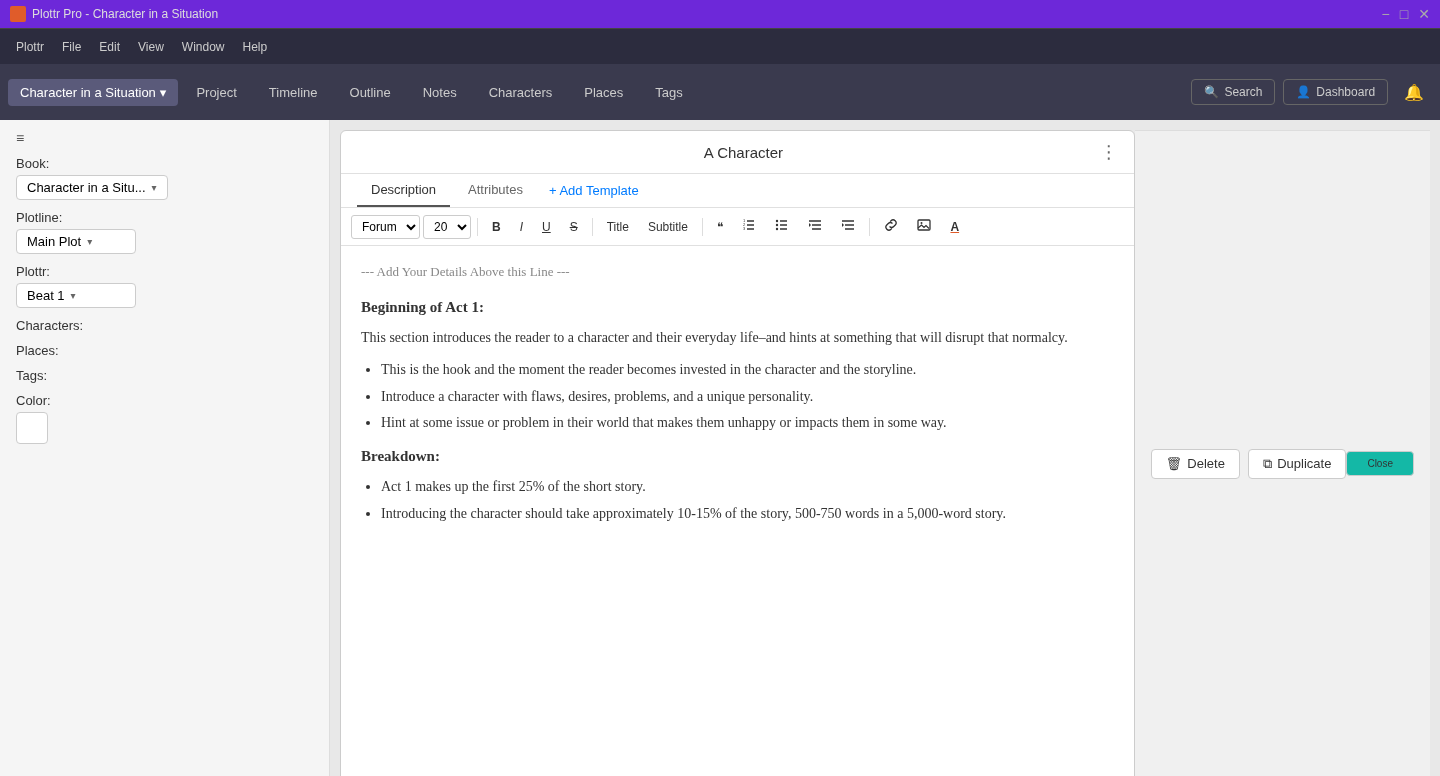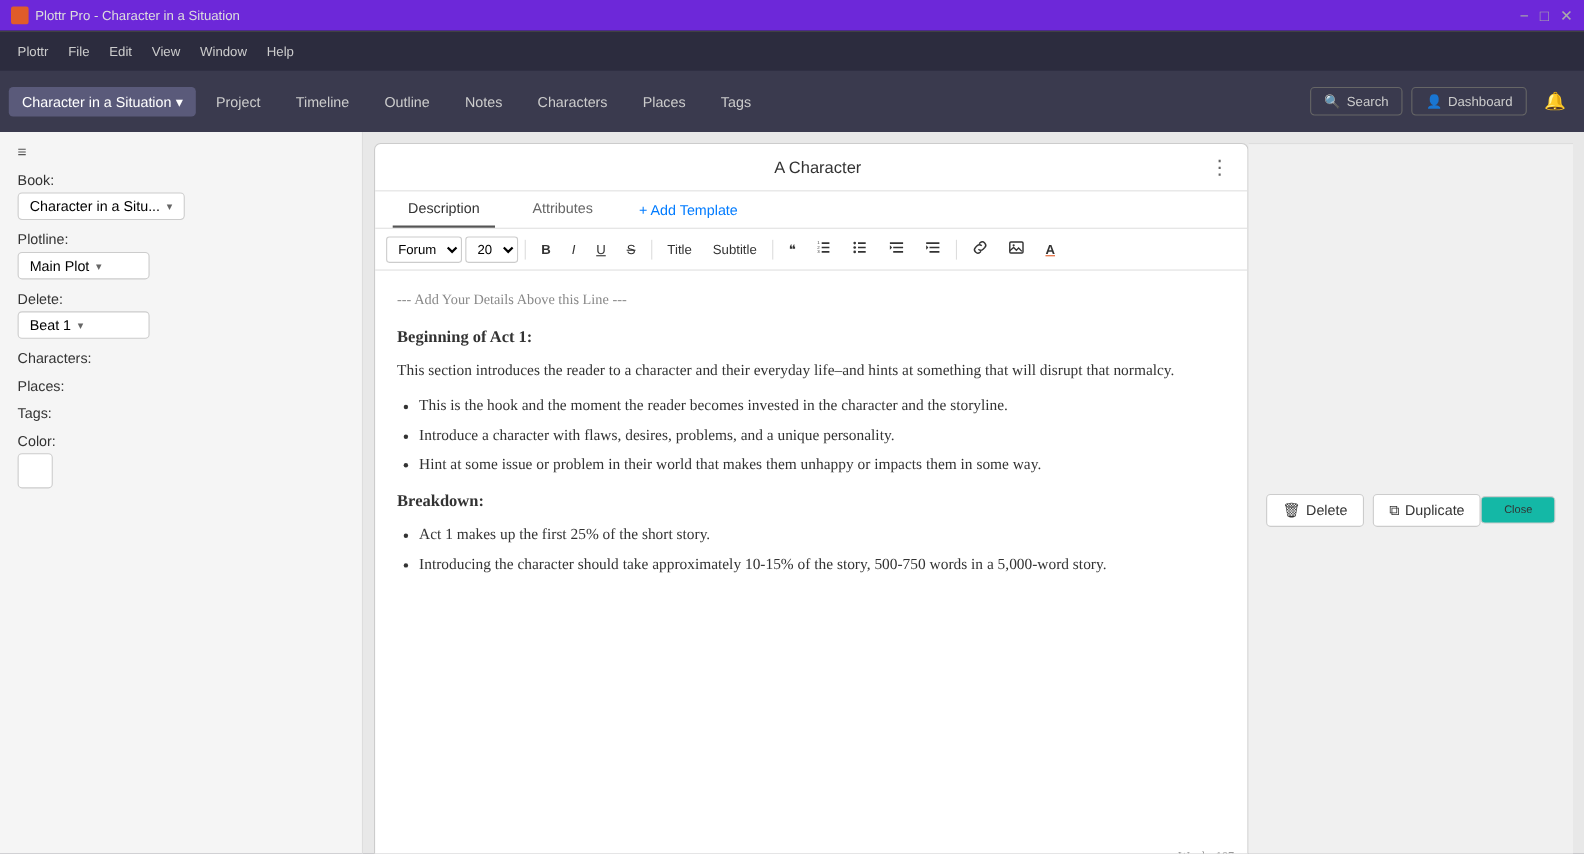--- a/index.html
+++ b/index.html
@@ -216,21 +216,21 @@
       color: #666;
       font-size: 18px;
     }
 
     
     #tabs {
       display: flex;
       align-items: center;
       padding: 0 16px;
       border-bottom: 1px solid #e0e0e0;
-      gap: 20px;
+      gap: 4px;
     }
     .tab {
       padding: 8px 14px;
       font-size: 13px;
       cursor: pointer;
       border-bottom: 2px solid transparent;
       color: #666;
     }
     .tab.active {
       color: #333;
@@ -424,21 +424,21 @@
 
     <div class="sidebar-field">
       <span class="sidebar-label">Plotline:</span>
       <div class="sidebar-dropdown">
         <span>Main Plot</span>
         <span class="chevron">▾</span>
       </div>
     </div>
 
     <div class="sidebar-field">
-      <span class="sidebar-label">Delete:</span>
+      <span class="sidebar-label">Plottr:</span>
       <div class="sidebar-dropdown">
         <span>Beat 1</span>
         <span class="chevron">▾</span>
       </div>
     </div>
 
     <div class="sidebar-field">
       <span class="sidebar-label">Characters:</span>
     </div>
 

